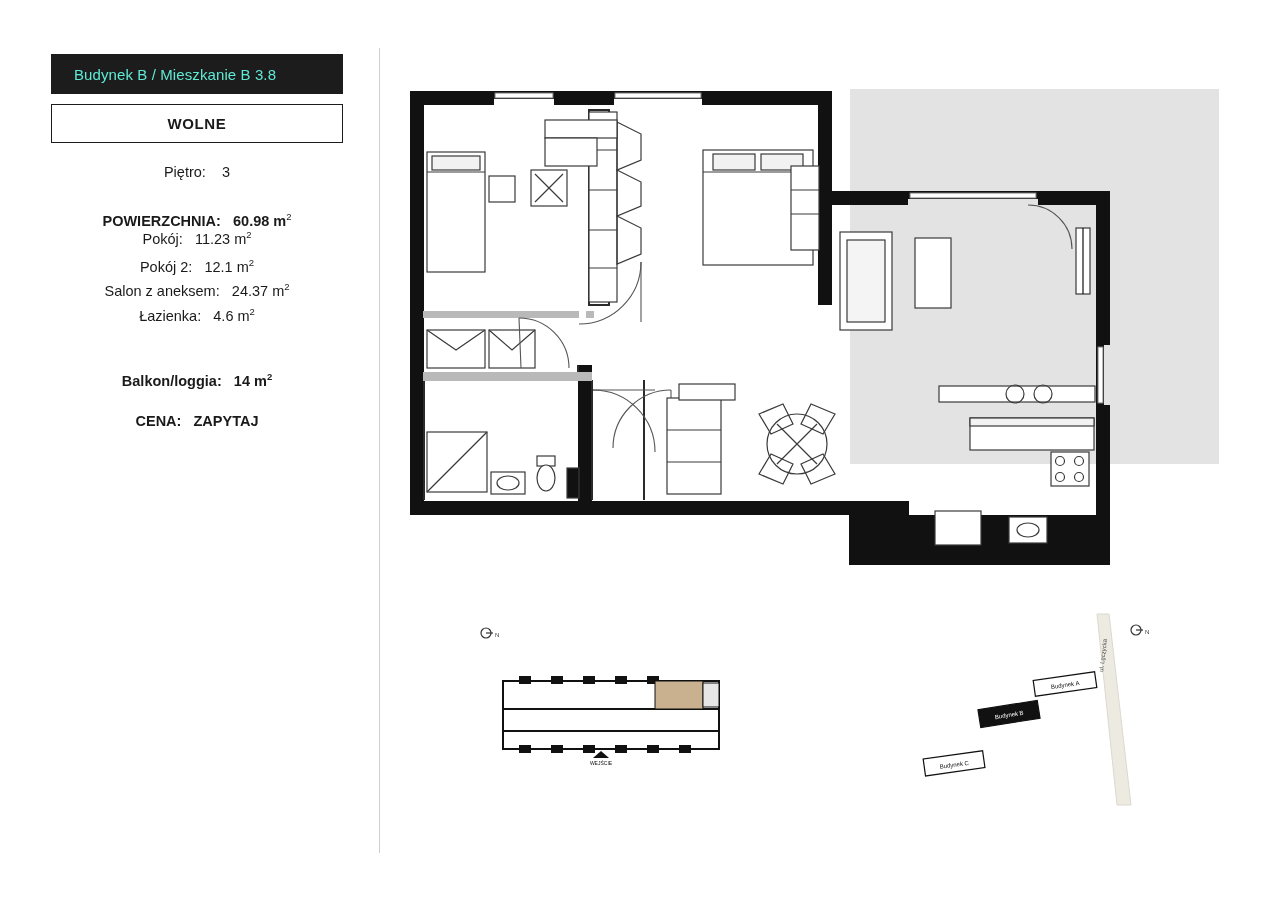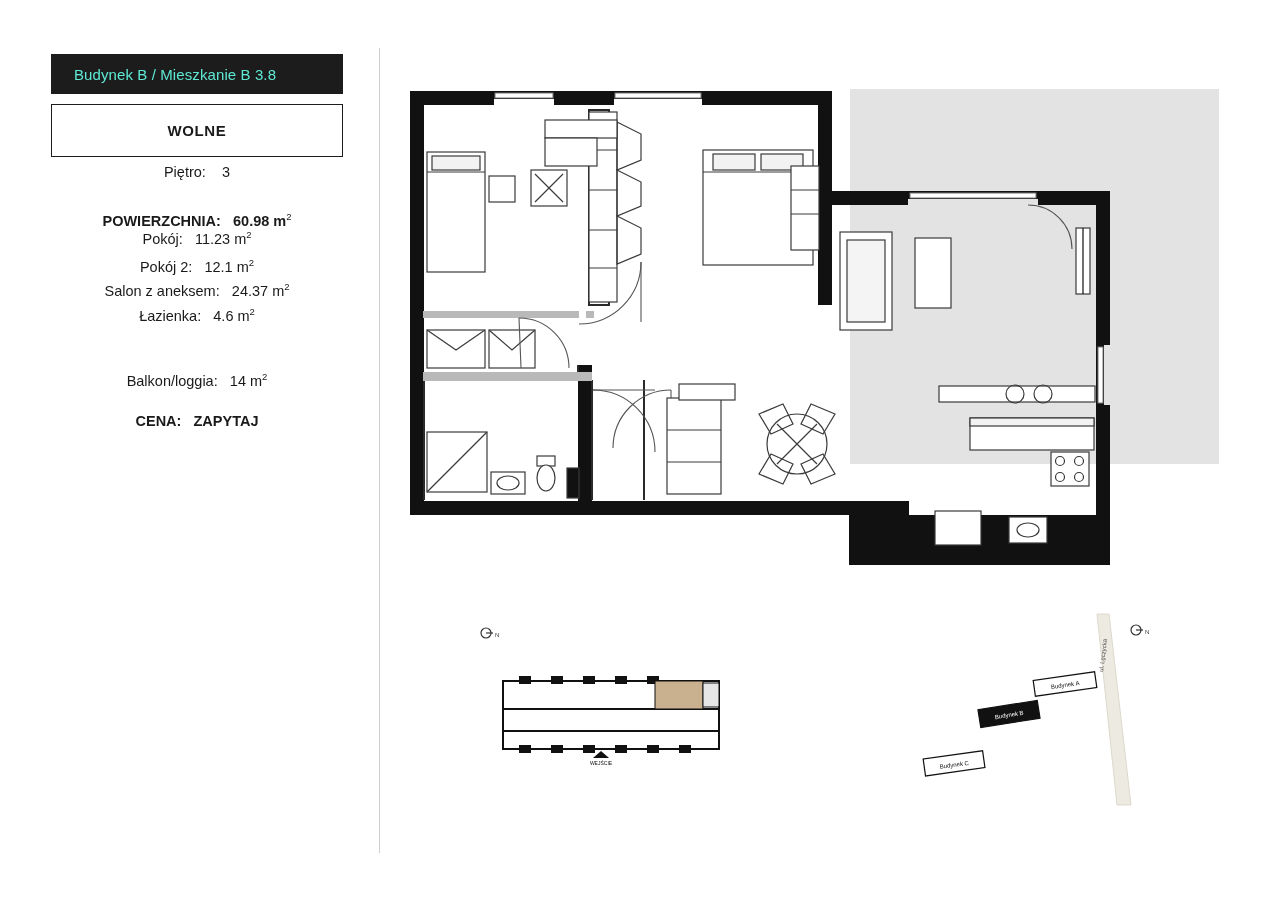--- a/index.html
+++ b/index.html
@@ -49,21 +49,21 @@
     box-sizing: border-box;
     font-size: 15px;
     letter-spacing: .1px;
   }
 
   #status-box {
     position: absolute;
     left: 51px;
     top: 104px;
     width: 292px;
-    height: 53px;
+    height: 39px;
     border: 1px solid #1c1c1c;
     box-sizing: border-box;
     display: flex;
     align-items: center;
     justify-content: center;
     font-size: 15px;
     font-weight: bold;
     letter-spacing: .6px;
   }
 
@@ -151,21 +151,21 @@
     <span class="val">24.37 m</span><span class="sup">2</span>
   </div>
 
   <div class="info-row" style="top:306px;">
     <span class="lbl">Łazienka:</span>
     <span>&nbsp;</span>
     <span class="val">4.6 m</span><span class="sup">2</span>
   </div>
 
 
-  <div class="info-row" style="top:371px;">
+  <div class="info-row" style="top:371px;font-weight:bold;">
     <span class="lbl">Balkon/loggia:</span>
     <span>&nbsp;</span>
     <span class="val">14 m</span><span class="sup">2</span>
   </div>
 
   <div class="info-row bold" style="top:413px;">
     <span class="lbl">CENA:</span>
     <span>&nbsp;</span>
     <span class="val">ZAPYTAJ</span>
   </div>

